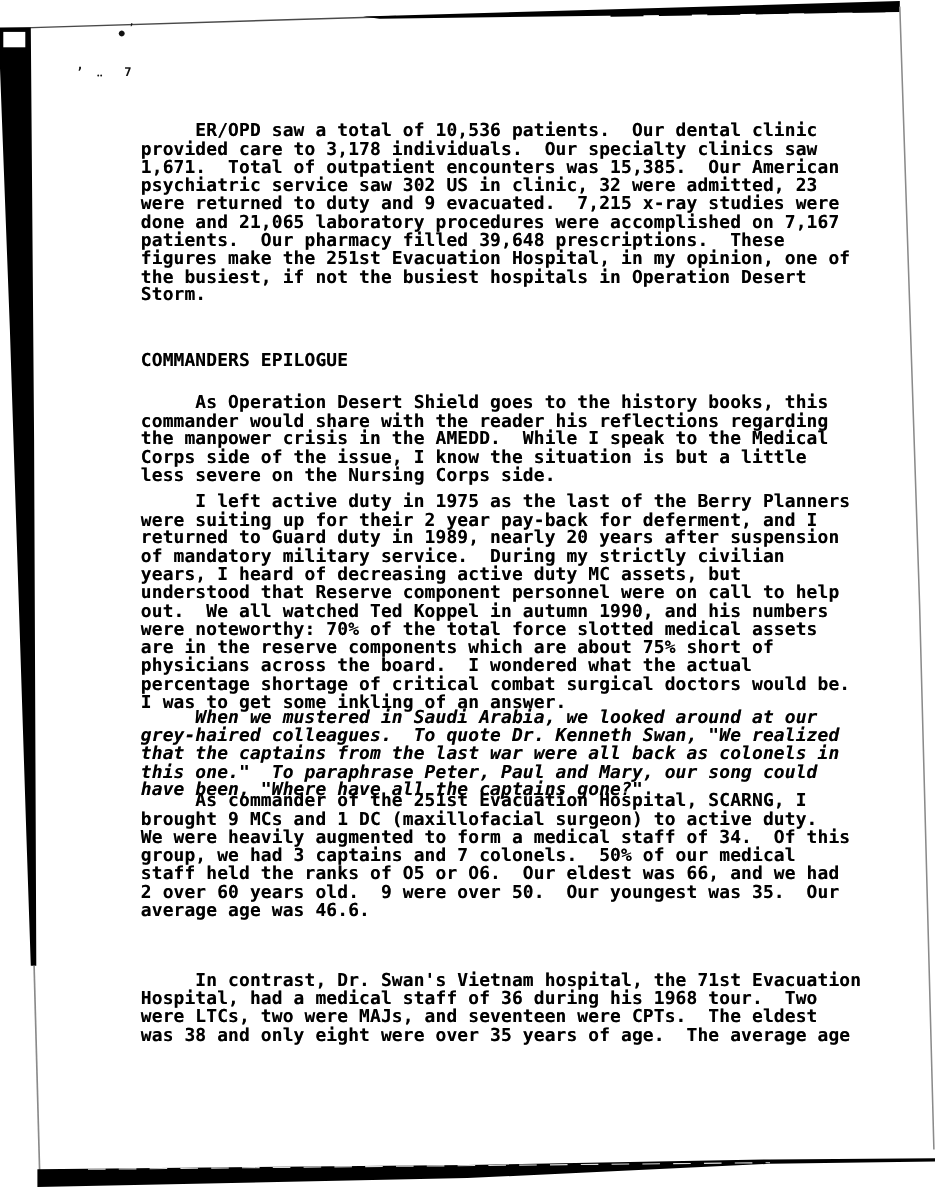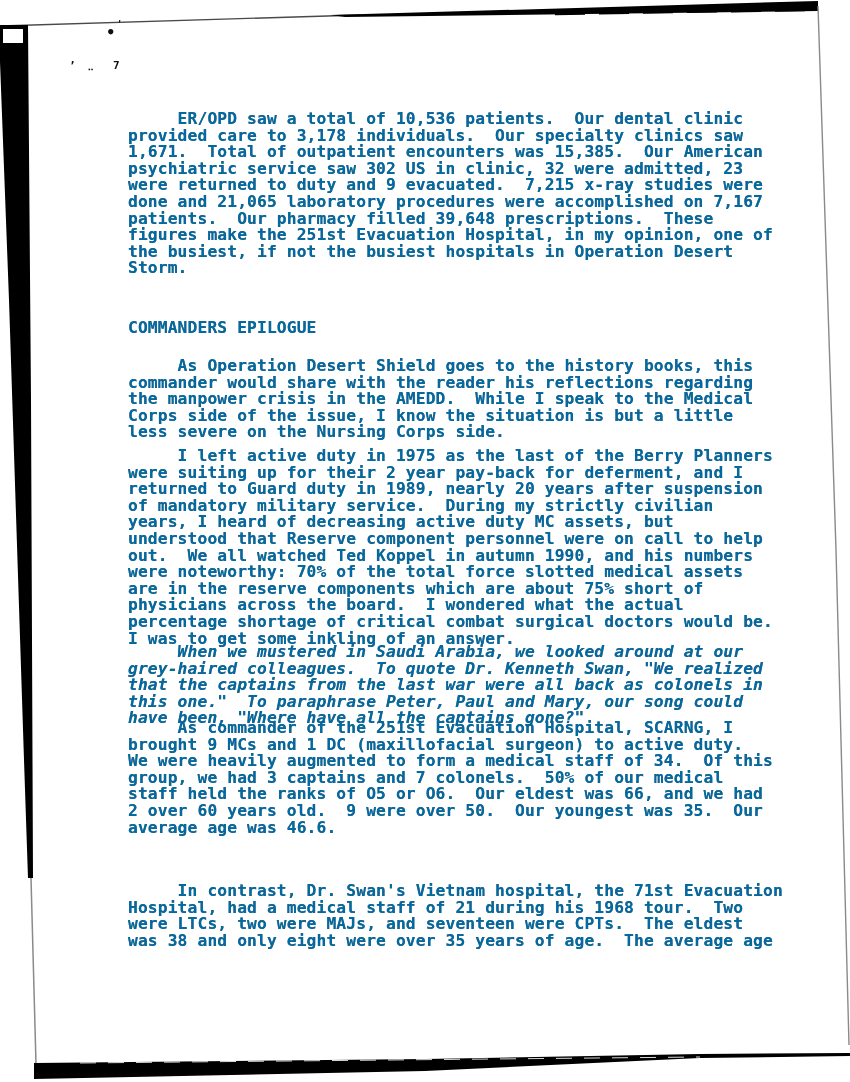--- a/index.html
+++ b/index.html
@@ -19,21 +19,21 @@
     pointer-events: none;
   }
   .body-text {
     position: absolute;
     left: 128px;
     margin: 0;
     font-size: 16.3px;
     line-height: 16.6px;
     font-weight: 700;
     letter-spacing: 0.12px;
-    color: #0369a1;
+    color: #000000;
     white-space: pre;
     text-shadow: 0 0 0.5px rgba(20,20,20,0.55);
   }
   .p1 { top: 111px; }
   .heading {
     top: 320px;
     width: 632px;
     text-align: left;
     white-space: pre;
   }
@@ -118,17 +118,17 @@
 this one."  To paraphrase Peter, Paul and Mary, our song could
 have been, "Where have all the captains gone?"</pre>
   <pre class="body-text p5">     As commander of the 251st Evacuation Hospital, SCARNG, I
 brought 9 MCs and 1 DC (maxillofacial surgeon) to active duty.
 We were heavily augmented to form a medical staff of 34.  Of this
 group, we had 3 captains and 7 colonels.  50% of our medical
 staff held the ranks of O5 or O6.  Our eldest was 66, and we had
 2 over 60 years old.  9 were over 50.  Our youngest was 35.  Our
 average age was 46.6.</pre>
   <pre class="body-text p6">     In contrast, Dr. Swan's Vietnam hospital, the 71st Evacuation
-Hospital, had a medical staff of 21 during his 1968 tour.  Two
+Hospital, had a medical staff of 36 during his 1968 tour.  Two
 were LTCs, two were MAJs, and seventeen were CPTs.  The eldest
 was 38 and only eight were over 35 years of age.  The average age</pre>
 
 </div>
 
 </body></html>

